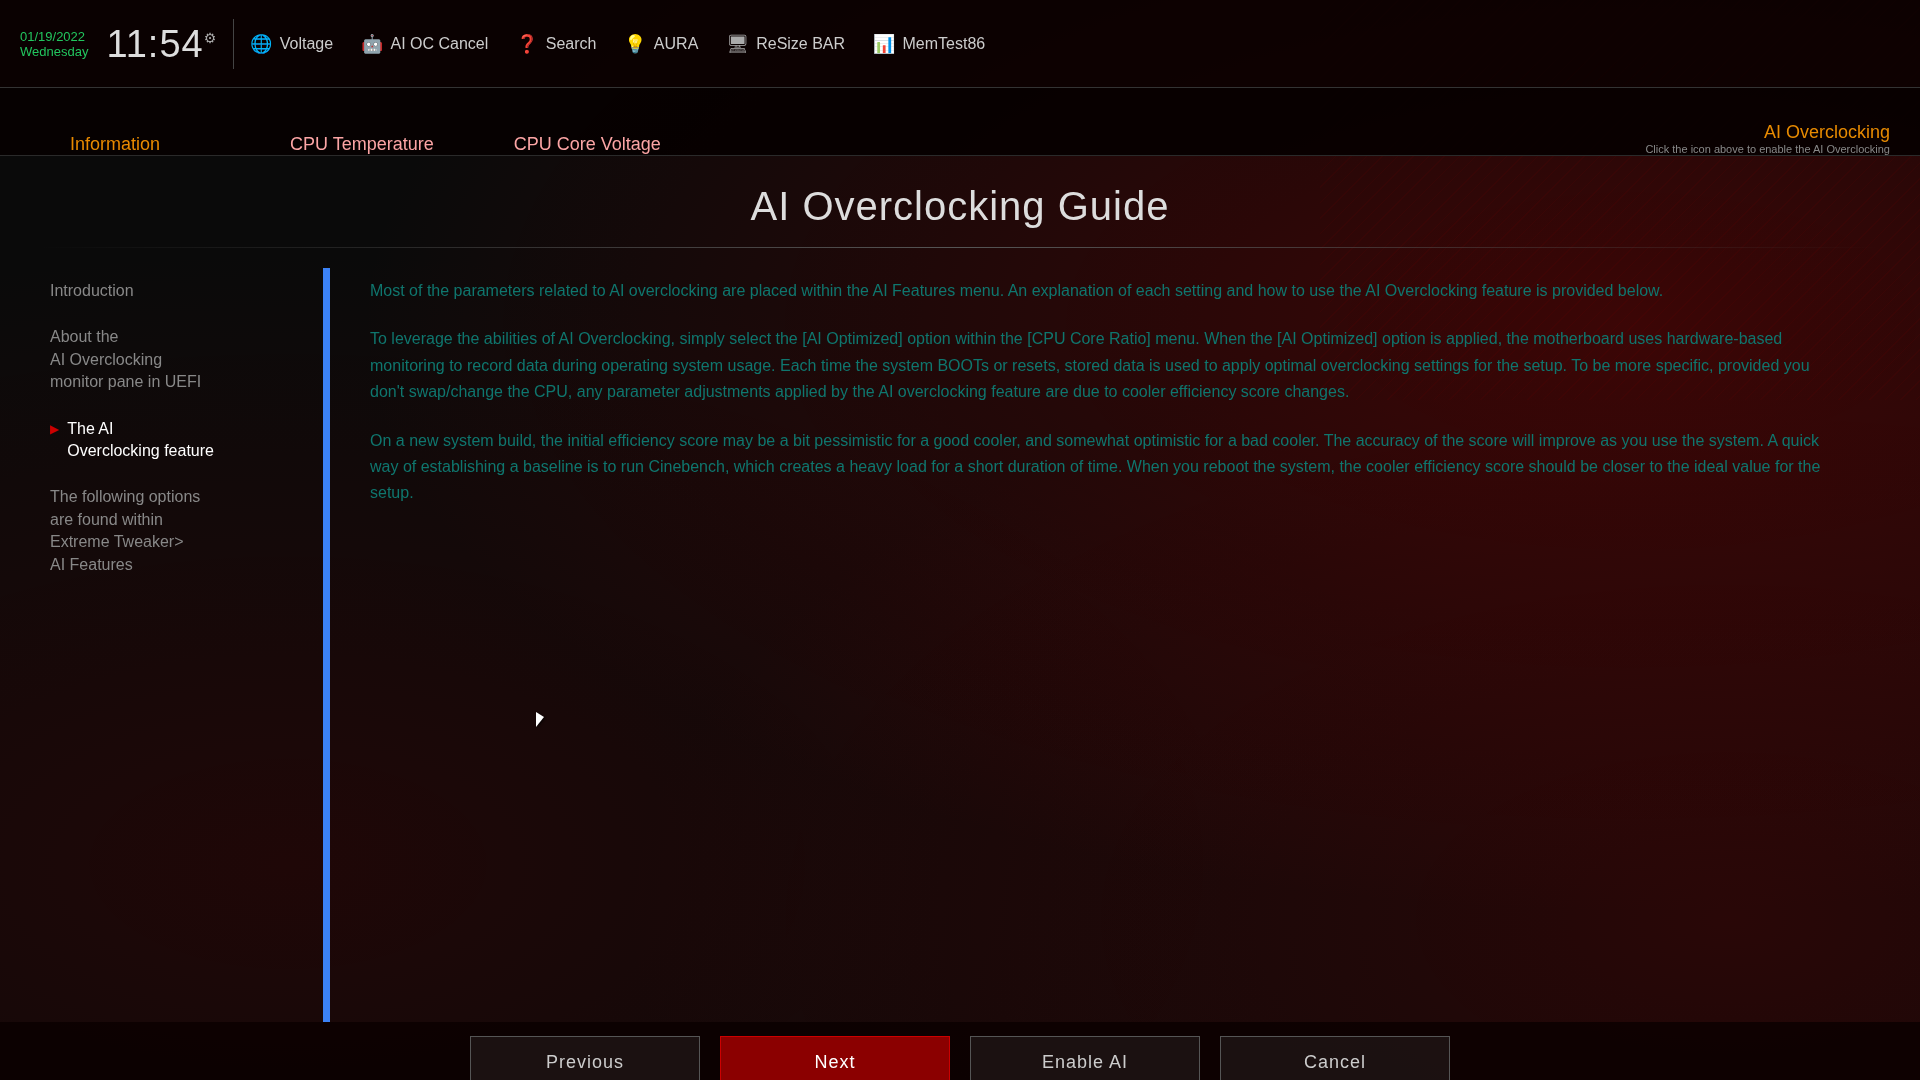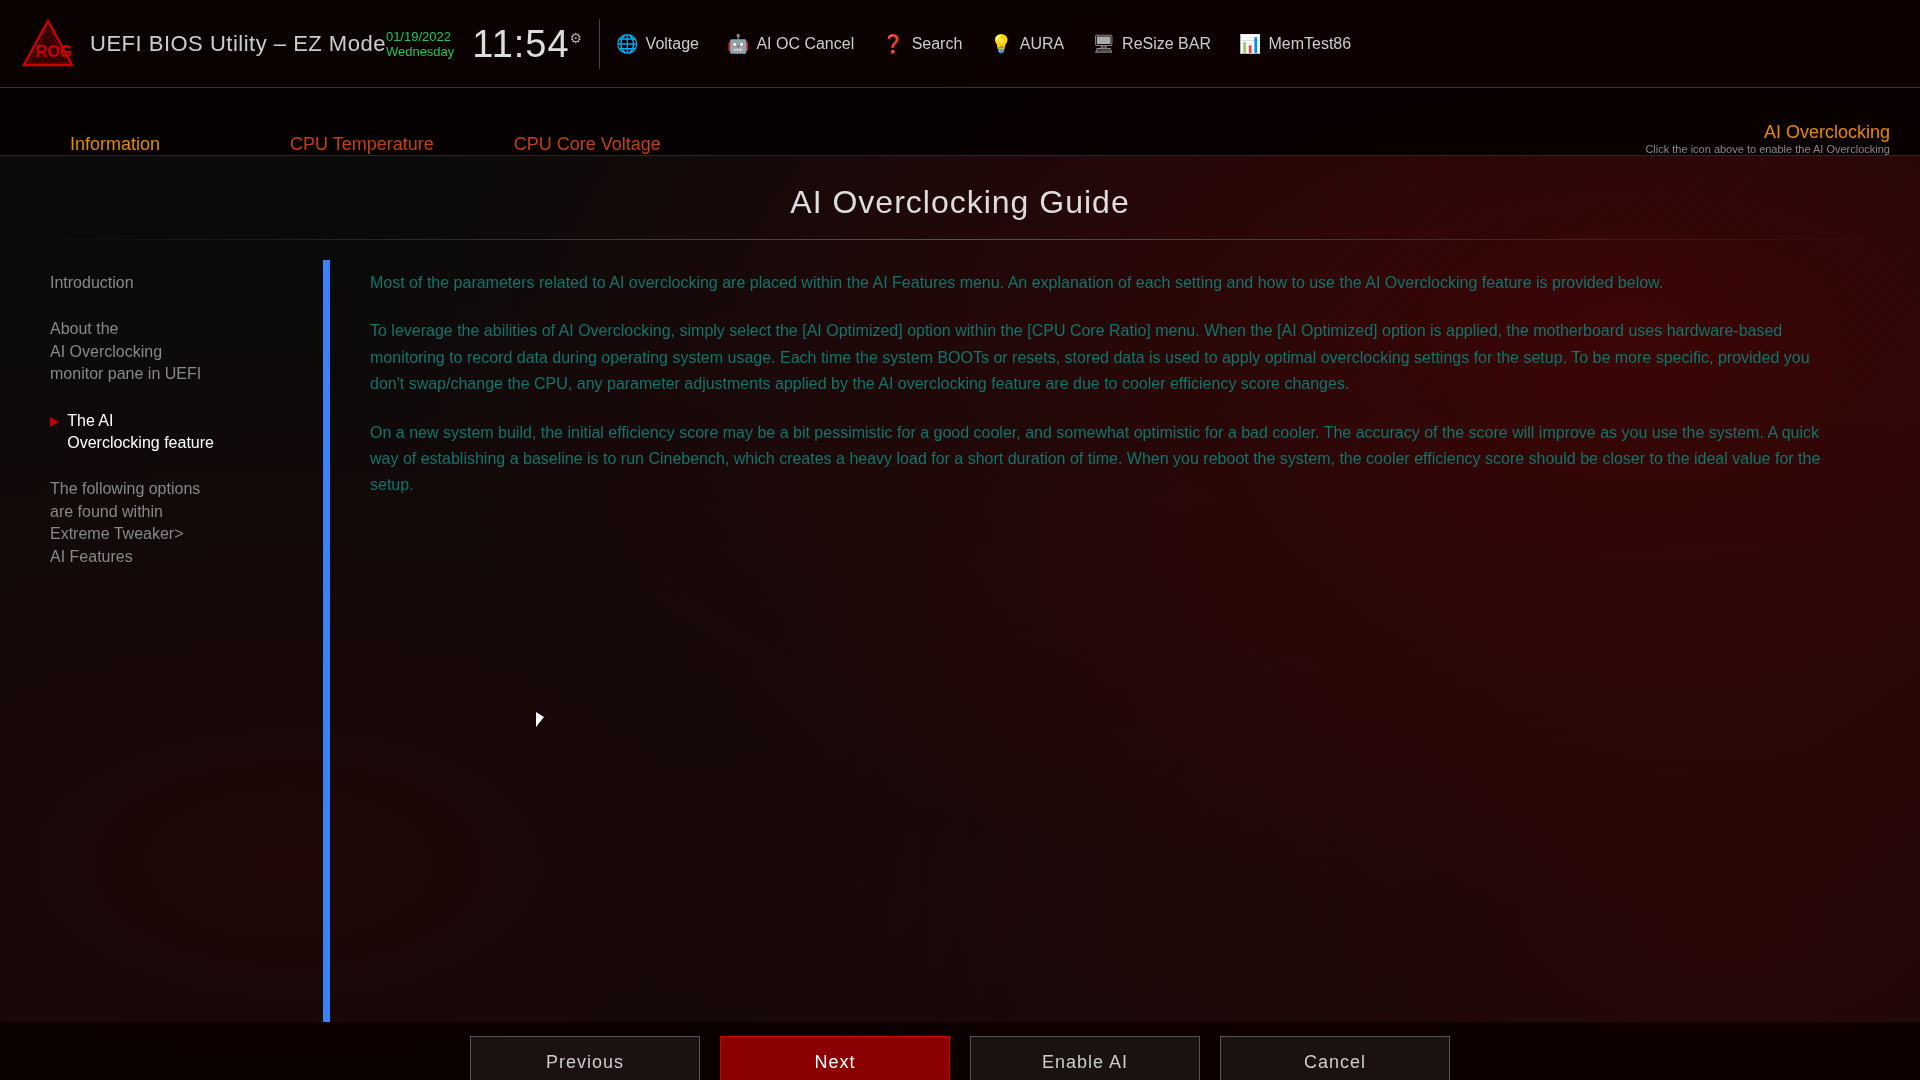--- a/index.html
+++ b/index.html
@@ -143,21 +143,21 @@
     }
 
     .info-label {
       font-size: 18px;
       font-weight: 500;
       color: #e88a00;
     }
 
     .info-label-inactive {
       font-size: 18px;
-      color: #c2410c;
+      color: #fca5a5;
     }
 
     .info-bar-right {
       margin-left: auto;
       display: flex;
       flex-direction: column;
       justify-content: center;
       text-align: right;
     }
 
@@ -175,21 +175,21 @@
     
     .main-content {
       display: flex;
       flex-direction: column;
       height: calc(1080px - 88px - 68px - 58px);
       position: relative;
     }
 
     .guide-title {
       text-align: center;
-      font-size: 32px;
+      font-size: 40px;
       font-weight: 400;
       color: #dddddd;
       padding: 28px 0 18px;
       letter-spacing: 1px;
     }
 
     .guide-separator {
       height: 1px;
       background: linear-gradient(to right, transparent, #555, transparent);
       margin: 0 40px;
@@ -300,29 +300,20 @@
       border-bottom: 10px solid transparent;
       filter: drop-shadow(1px 1px 1px rgba(0,0,0,0.8));
     }
   </style>
 </head>
 <body>
 
 <div class="bg-lines"></div>
 
 <div class="top-bar">
-  <div class="logo-area">
-
-    <svg class="rog-logo" viewBox="0 0 56 50" xmlns="http://www.w3.org/2000/svg">
-      <polygon points="28,2 52,46 4,46" fill="none" stroke="#cc0000" stroke-width="2.5"></polygon>
-      <polygon points="28,8 47,44 9,44" fill="rgba(150,0,0,0.3)" stroke="#880000" stroke-width="1"></polygon>
-      <text x="16" y="38" font-size="16" font-weight="bold" fill="#cc0000" font-family="Arial">ROG</text>
-    </svg>
-    <span class="bios-title">UEFI BIOS Utility – EZ Mode</span>
-  </div>
 
   <div class="datetime-area">
     <span style="font-size:13px; color:#22c55e;">
       <span>01/19/2022</span><br>
       <span>Wednesday</span>
     </span>
   </div>
   <div class="time-display">
     <span>11:54</span><span class="gear-icon-small">⚙</span>
   </div>

